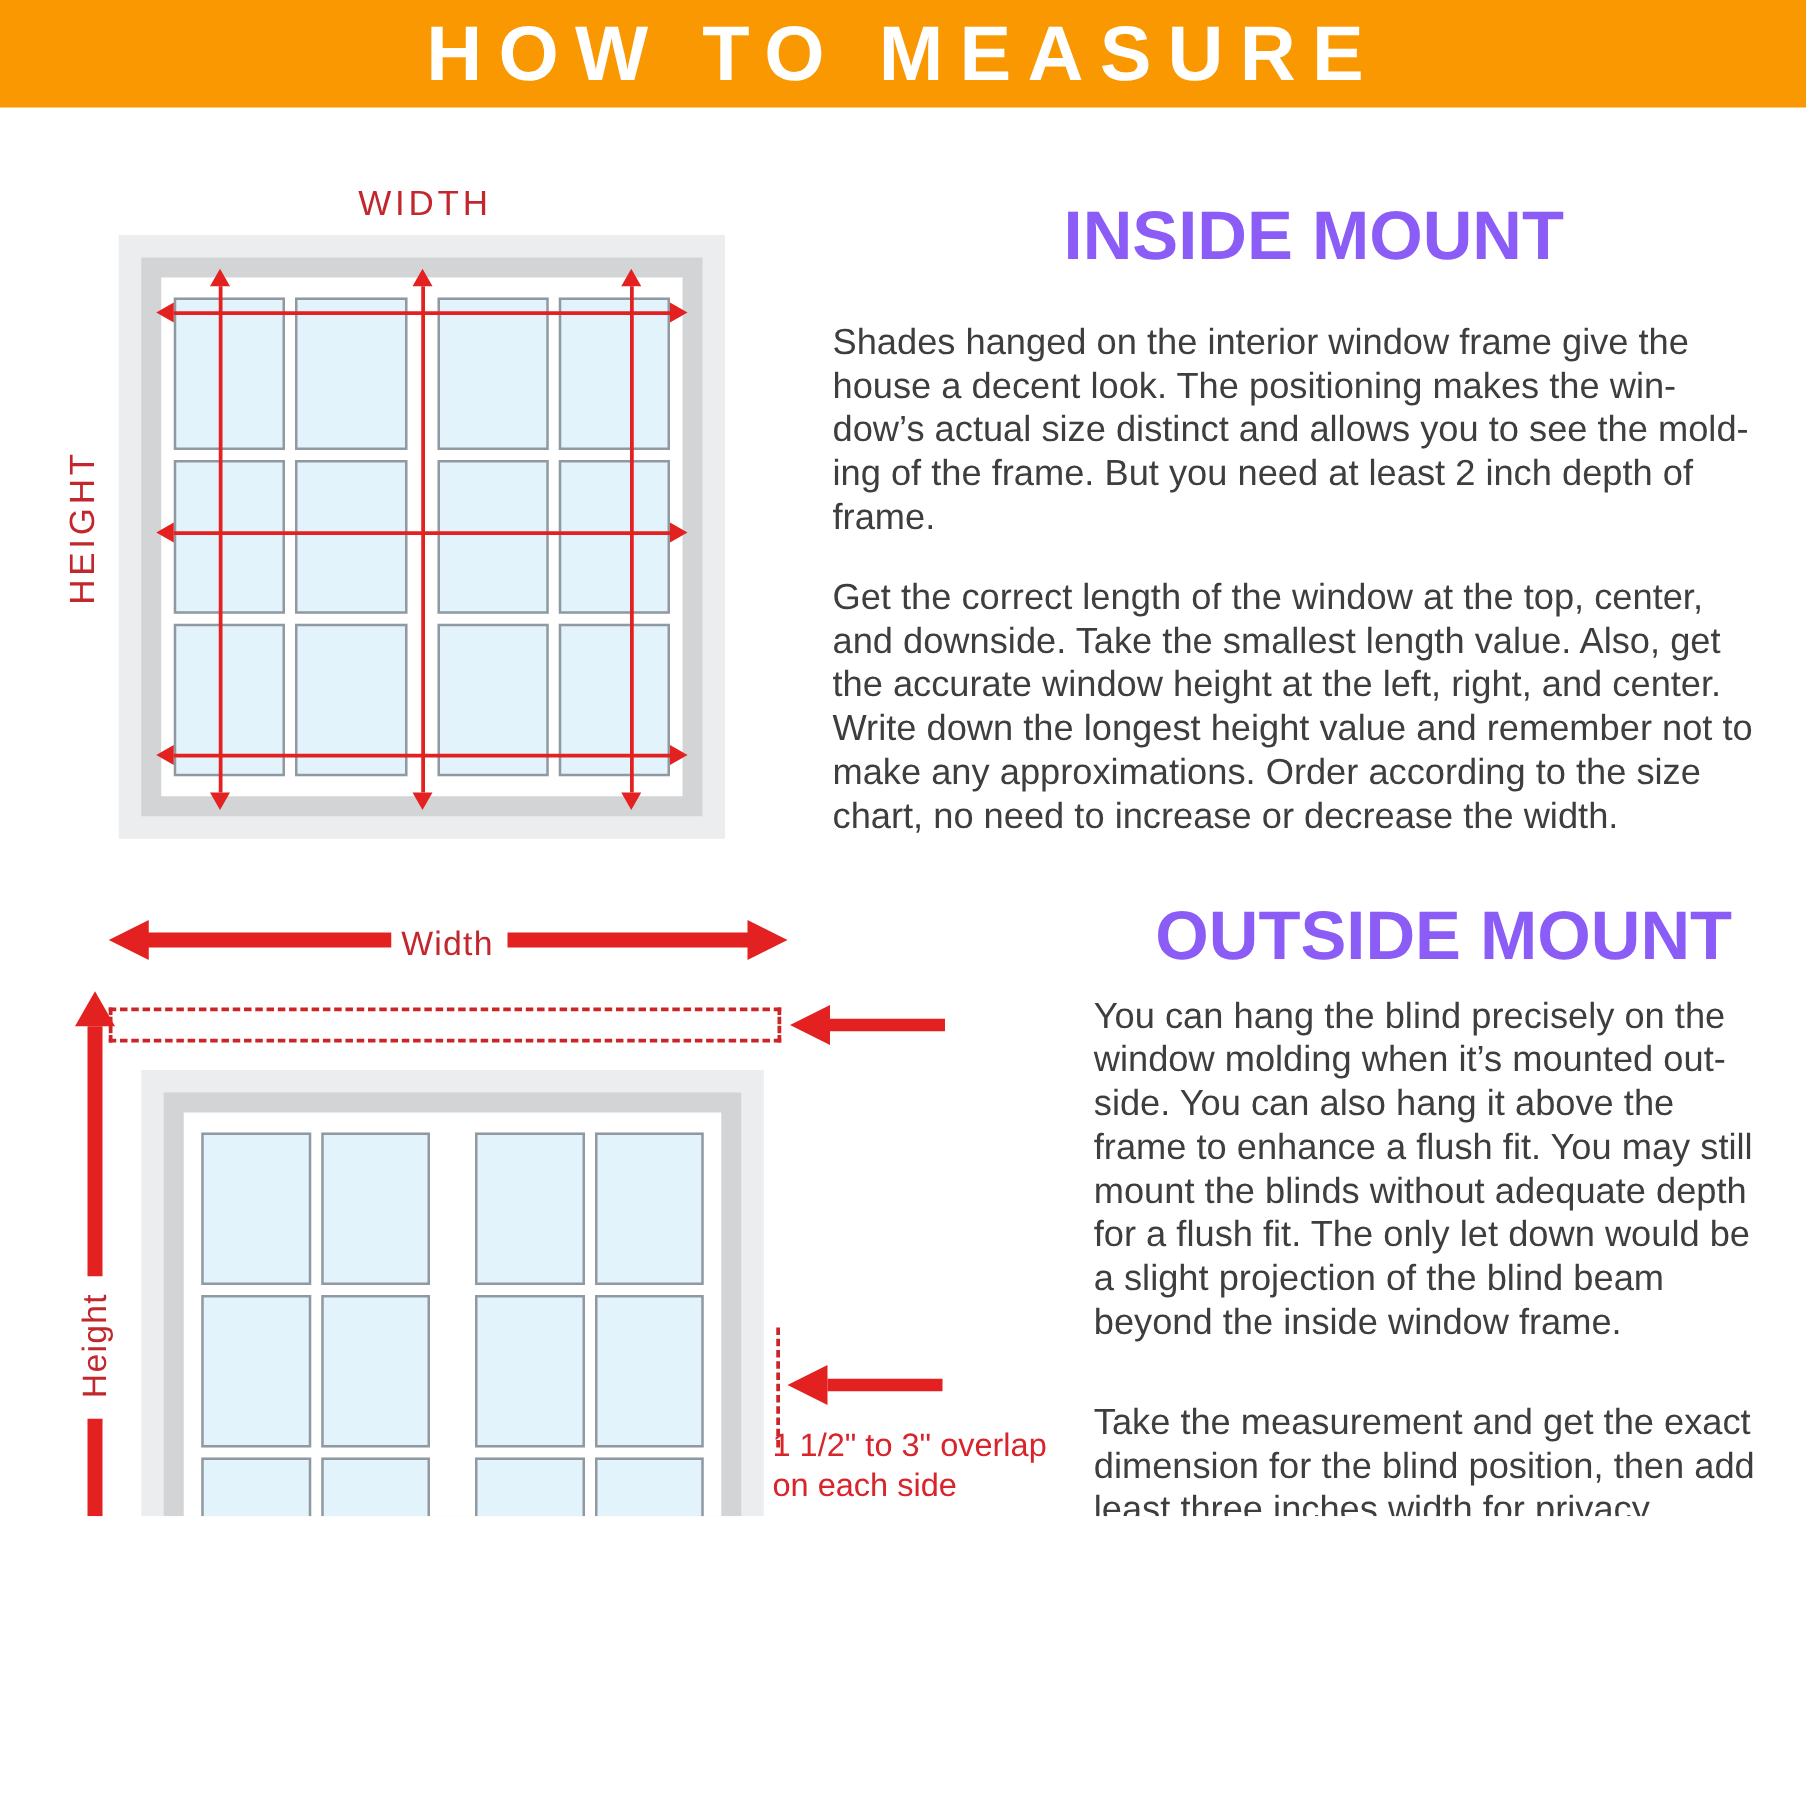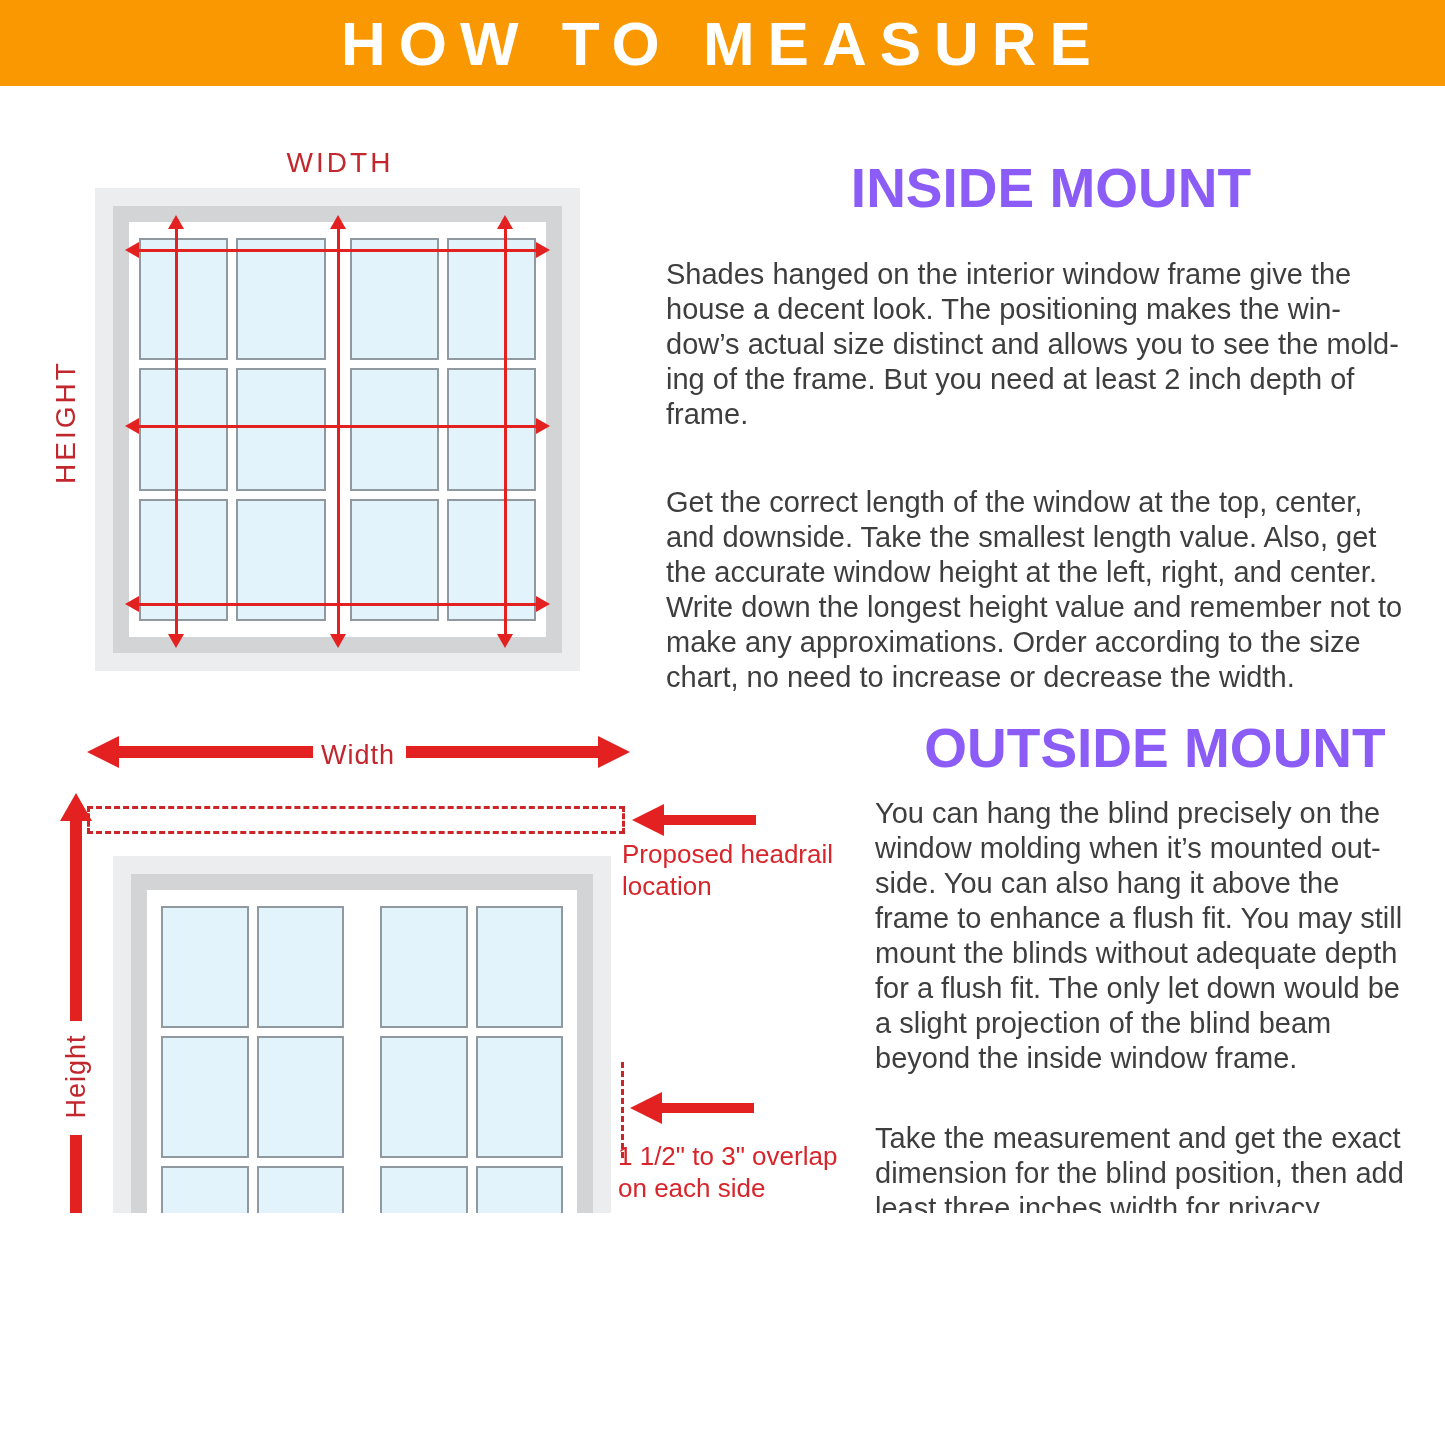--- a/index.html
+++ b/index.html
@@ -117,21 +117,21 @@
   <div class="ah ah-left" style="left:125px;top:596px;"></div>
   <div class="bar" style="left:139px;top:602.5px;width:397px;height:3px;"></div>
   <div class="ah ah-right" style="left:536px;top:596px;"></div>
 
   <div class="mount-heading" style="left:660px;top:156px;width:782px;">INSIDE MOUNT</div>
   <div class="para" style="left:666px;top:237px;width:775px;margin-top:20px;">Shades hanged on the interior window frame give the
 house a decent look. The positioning makes the win-
 dow’s actual size distinct and allows you to see the mold-
 ing of the frame. But you need at least 2 inch depth of
 frame.</div>
-  <div class="para" style="left:666px;top:461px;width:775px;margin-top:24px;">Get the correct length of the window at the top, center,
+  <div class="para" style="left:666px;top:461px;width:775px;">Get the correct length of the window at the top, center,
 and downside. Take the smallest length value. Also, get
 the accurate window height at the left, right, and center.
 Write down the longest height value and remember not to
 make any approximations. Order according to the size
 chart, no need to increase or decrease the width.</div>
 
   <div class="mount-heading" style="left:870px;top:716px;width:570px;">OUTSIDE MOUNT</div>
   <div class="para" style="left:875px;top:796px;width:565px;">You can hang the blind precisely on the
 window molding when it’s mounted out-
 side. You can also hang it above the
@@ -152,22 +152,20 @@
 
   <div class="ah ah-left-lg" style="left:87px;top:736px;"></div>
   <div class="bar" style="left:117px;top:746px;width:196px;height:12px;"></div>
   <div class="mlabel" style="left:310px;top:740px;width:96px;letter-spacing:1px;font-size:27px;">Width</div>
   <div class="bar" style="left:406px;top:746px;width:194px;height:12px;"></div>
   <div class="ah ah-right-lg" style="left:598px;top:736px;"></div>
 
   <div class="dash-rect" style="left:87px;top:806px;width:538px;height:28px;"></div>
   <div class="ah ah-left-lg" style="left:632px;top:804px;"></div>
   <div class="bar" style="left:664px;top:815px;width:92px;height:10px;"></div>
-  <div class="rlabel" style="left:622px;top:838px;">Proposed headrail
-location</div>
 
   <div class="ah ah-up-lg" style="left:60px;top:793px;"></div>
   <div class="bar" style="left:70px;top:821px;width:12px;height:200px;"></div>
   <div class="mlabel rot" style="left:26px;top:1061px;width:100px;letter-spacing:1px;font-size:27px;">Height</div>
   <div class="bar" style="left:70px;top:1135px;width:12px;height:235px;"></div>
   <div class="ah ah-down-lg" style="left:60px;top:1370px;"></div>
 
   <div class="window" style="left:113px;top:856px;width:498px;height:482px;">
     <div class="win-mid">
       <div class="win-white" style="padding:16px 14px;">

